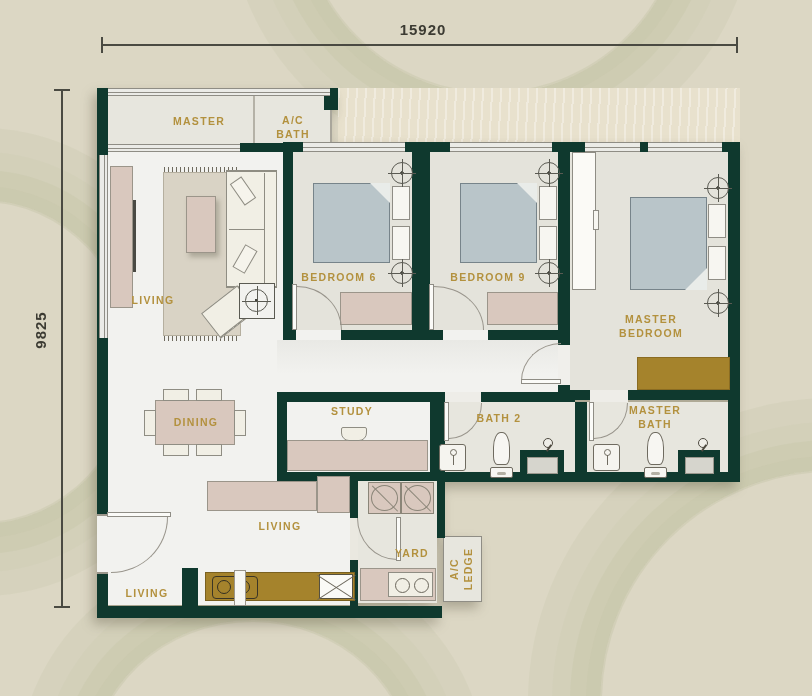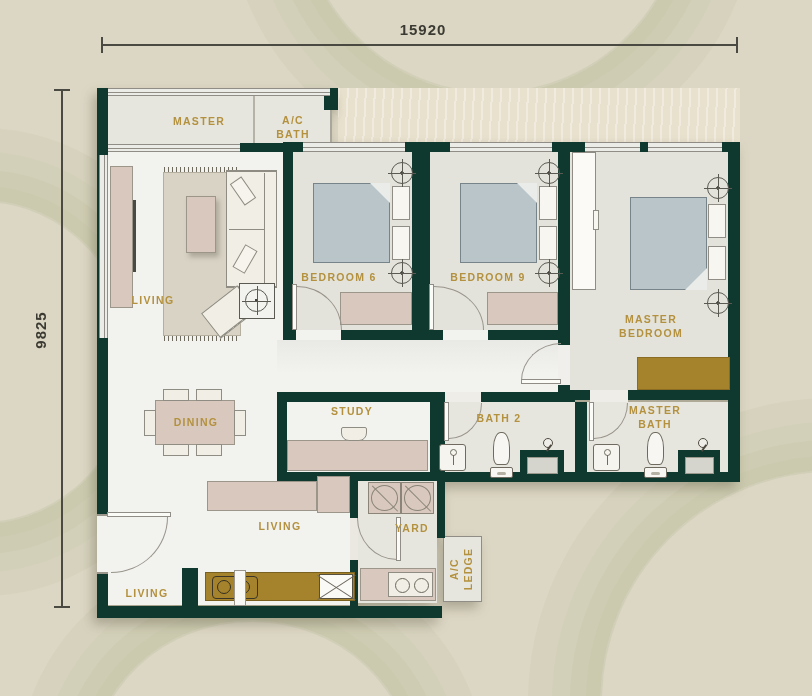--- a/index.html
+++ b/index.html
@@ -250,21 +250,21 @@
     <div class="lbl" style="left:339px;top:278px">BEDROOM 6</div>
     <div class="lbl" style="left:488px;top:278px">BEDROOM 9</div>
     <div class="lbl" style="left:651px;top:327px">MASTER
 BEDROOM</div>
     <div class="lbl" style="left:196px;top:423px">DINING</div>
     <div class="lbl" style="left:352px;top:412px">STUDY</div>
     <div class="lbl" style="left:499px;top:419px">BATH 2</div>
     <div class="lbl" style="left:655px;top:418px">MASTER
 BATH</div>
     <div class="lbl" style="left:280px;top:527px">LIVING</div>
-    <div class="lbl" style="left:412px;top:529px">YARD</div>
+    <div class="lbl" style="left:412px;top:554px">YARD</div>
     <div class="lbl" style="left:147px;top:594px">LIVING</div>
     <div class="lbl" style="left:462px;top:569px;transform:translate(-50%,-50%) rotate(-90deg)">A/C
 LEDGE</div>
   </div>
 
   <div class="dline" style="left:102px;top:44px;width:635px;height:2px"></div>
   <div class="dline" style="left:101px;top:37px;width:2px;height:16px"></div>
   <div class="dline" style="left:736px;top:37px;width:2px;height:16px"></div>
   <div class="dimtxt" style="left:423px;top:29px">15920</div>
   <div class="dline" style="left:61px;top:90px;width:2px;height:518px"></div>

